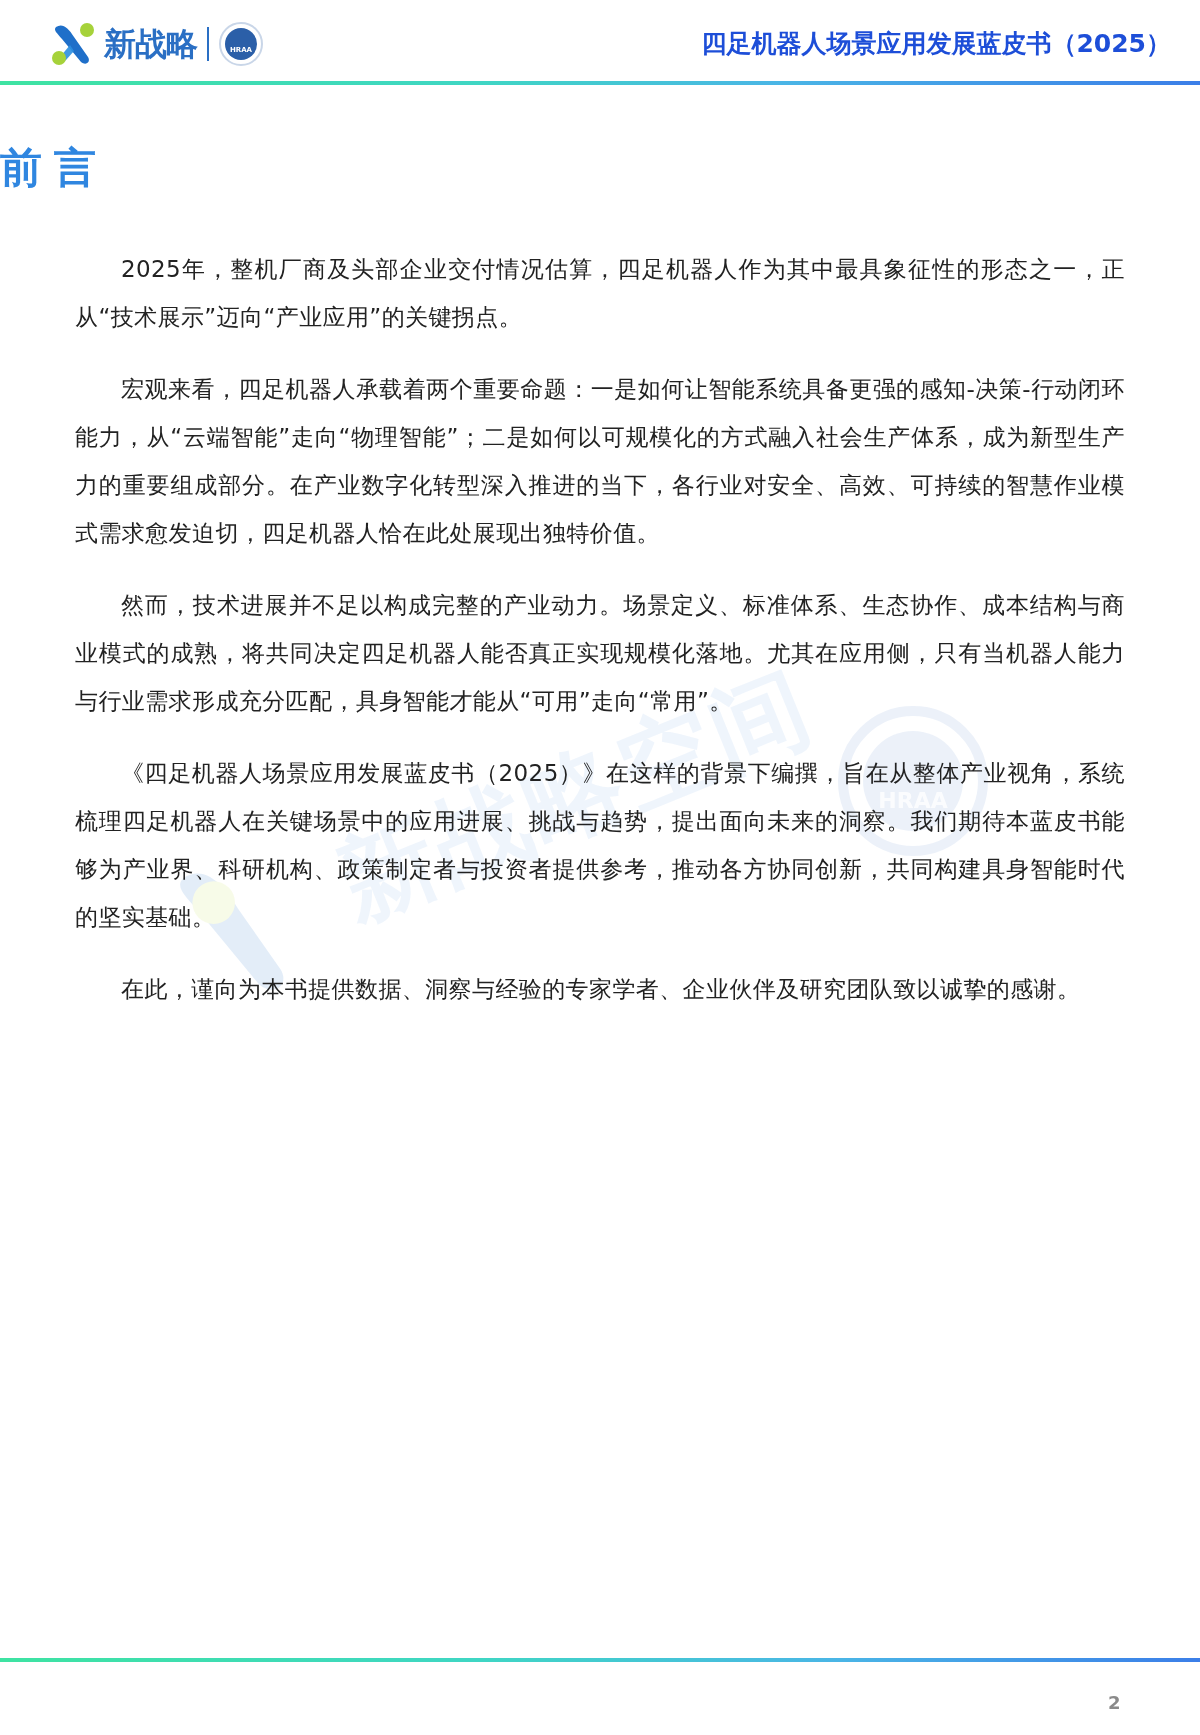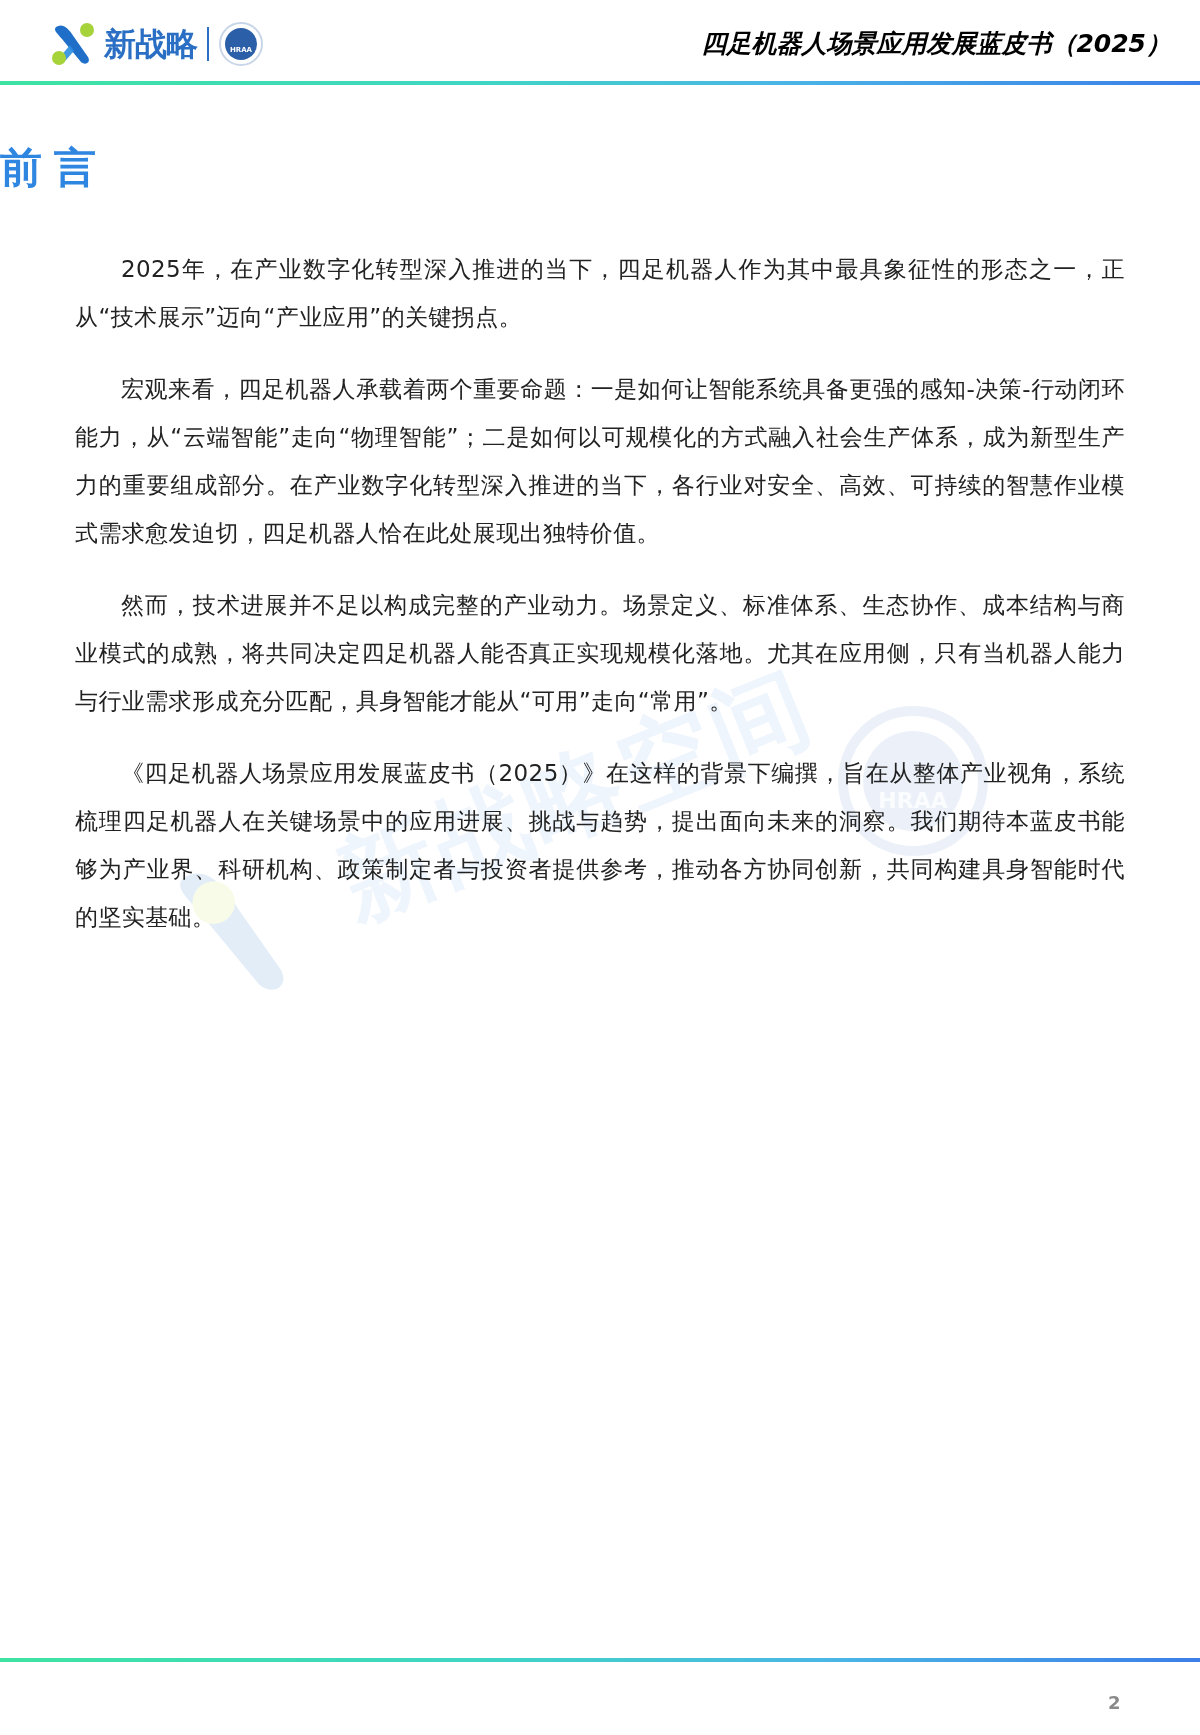--- a/index.html
+++ b/index.html
@@ -12,21 +12,21 @@
   .logo-mark { width: 46px; height: 46px; position: relative; }
   .logo-text { margin-left: 8px; font-size: 32px; font-weight: bold; color: #2a6fc4; letter-spacing: -1px;
                font-family: "DejaVu Sans", sans-serif; line-height: 46px; }
   .logo-divider { width: 2px; height: 34px; background: #2a6fc4; margin-left: 10px; margin-right: 10px; }
   .emblem { width: 44px; height: 44px; border-radius: 50%; border: 2px solid #c9d6e8; box-sizing: border-box;
             display: flex; align-items: center; justify-content: center; background: #fff; }
   .emblem-inner { width: 32px; height: 32px; border-radius: 50%; background: #2b5fa8; color: #fff;
                   font-size: 7px; font-weight: bold; display: flex; align-items: flex-end; justify-content: center;
                   padding-bottom: 6px; box-sizing: border-box; }
   .header-title { position: absolute; right: 44px; top: 27px; font-size: 25px; font-weight: bold;
-                  color: #000000; letter-spacing: 0px; white-space: nowrap; font-style: italic; }
+                  color: #1d4ed8; letter-spacing: 0px; white-space: nowrap; }
   .header-line { position: absolute; left: 0; top: 81px; width: 1200px; height: 4px;
                  background: linear-gradient(90deg, #3ee3a2 0%, #3fd6c4 40%, #4ab5e6 65%, #3b7ee8 100%); }
 
   
   .page-title { position: absolute; left: 0; width: 1200px; top: 140px; text-align: left;
                 font-size: 42px; font-weight: bold; color: #2f86e0; letter-spacing: 12px; }
 
   
   .content { position: absolute; left: 75px; top: 245px; width: 1050px; }
   .para { font-size: 23px; line-height: 48px; margin: 0 0 24px 0; text-indent: 46px;
@@ -79,20 +79,21 @@
   <svg width="140" height="140" viewBox="0 0 46 46" opacity="0.12">
     <path d="M6 6 C12 2, 18 6, 24 16 L38 36 C41 41, 36 45, 31 41 L12 18 C7 12, 3 9, 6 6 Z" fill="#1f6fc9"></path>
     <circle cx="16" cy="14" r="7" fill="#c6e04a"></circle>
   </svg>
 </div>
 <div class="wm-text">新战略空间</div>
 
 <div class="page-title">前言</div>
 
 <div class="content">
-  <p class="para">2025年，在产业数字化转型深入推进的当下，四足机器人作为其中最具象征性的形态之一，正从“技术展示”迈向“产业应用”的关键拐点。</p>
+  <p class="para">2025年，整机厂商及头部企业交付情况估算，四足机器人作为其中最具象征性的形态之一，正从“技术展示”迈向“产业应用”的关键拐点。</p>
   <p class="para">宏观来看，四足机器人承载着两个重要命题：一是如何让智能系统具备更强的感知-决策-行动闭环能力，从“云端智能”走向“物理智能”；二是如何以可规模化的方式融入社会生产体系，成为新型生产力的重要组成部分。在产业数字化转型深入推进的当下，各行业对安全、高效、可持续的智慧作业模式需求愈发迫切，四足机器人恰在此处展现出独特价值。</p>
   <p class="para">然而，技术进展并不足以构成完整的产业动力。场景定义、标准体系、生态协作、成本结构与商业模式的成熟，将共同决定四足机器人能否真正实现规模化落地。尤其在应用侧，只有当机器人能力与行业需求形成充分匹配，具身智能才能从“可用”走向“常用”。</p>
   <p class="para">《四足机器人场景应用发展蓝皮书（2025）》在这样的背景下编撰，旨在从整体产业视角，系统梳理四足机器人在关键场景中的应用进展、挑战与趋势，提出面向未来的洞察。我们期待本蓝皮书能够为产业界、科研机构、政策制定者与投资者提供参考，推动各方协同创新，共同构建具身智能时代的坚实基础。</p>
+  <p class="para">在此，谨向为本书提供数据、洞察与经验的专家学者、企业伙伴及研究团队致以诚挚的感谢。</p>
 </div>
 
 <div class="footer-line"></div>
 <div class="page-number">2</div>
 
 </body></html>

